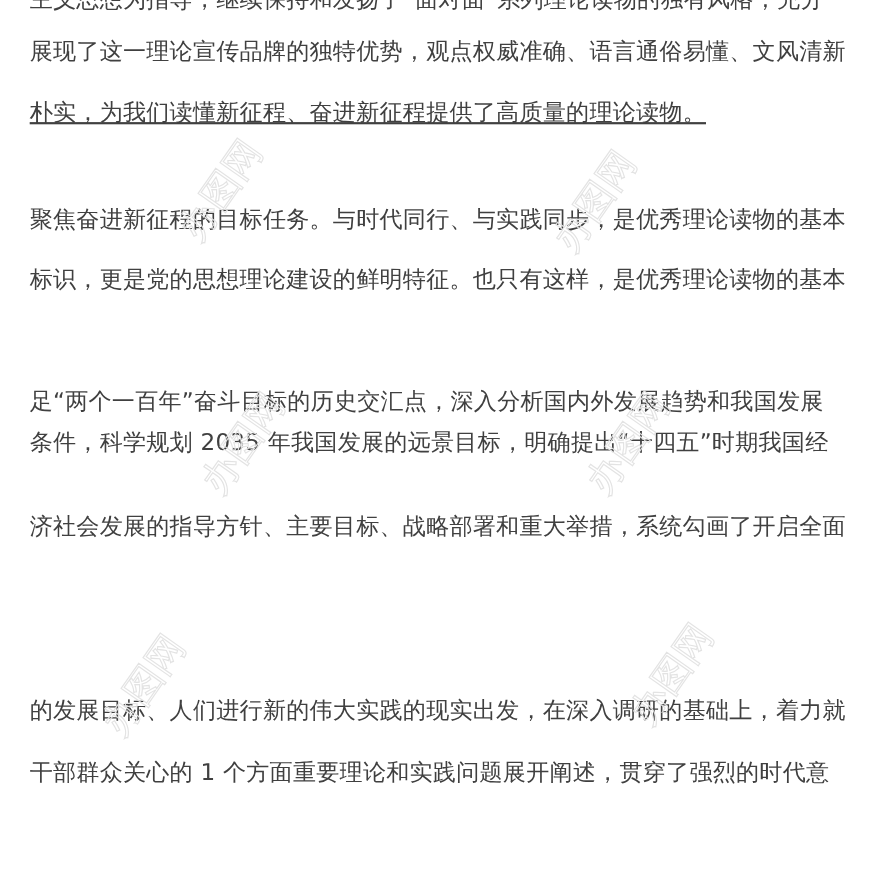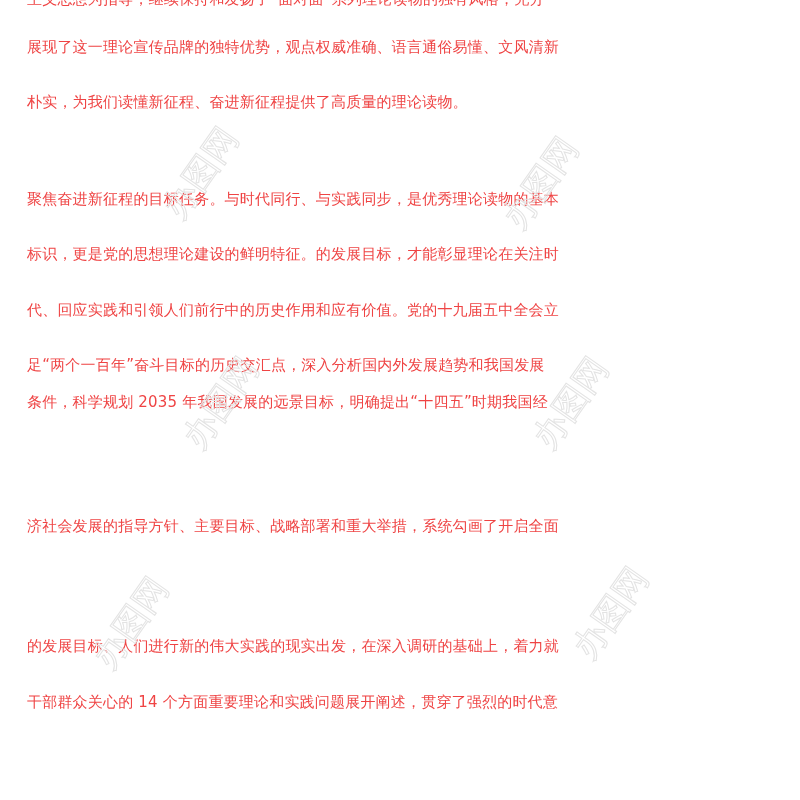--- a/index.html
+++ b/index.html
@@ -20,23 +20,23 @@
     top: 0;
     width: 800px;
     height: 800px;
     background: #ffffff;
   }
   .line {
     position: absolute;
     left: 27px;
     width: 748px;
     height: 30px;
-    font-size: 15px;
+    font-size: 21px;
     line-height: 30px;
-    color: #ef4444;
+    color: #404040;
     white-space: nowrap;
     letter-spacing: 0.2px;
     overflow: visible;
   }
   .watermark-layer {
     position: absolute;
     left: 0;
     top: 0;
     width: 800px;
     height: 800px;
@@ -52,30 +52,29 @@
     font-family: "DejaVu Sans", sans-serif;
   }
 </style>
 </head>
 <body>
 
 <div class="page">
 
   <div class="line" style="top:-16px;">主义思想为指导，继续保持和发扬了“面对面”系列理论读物的独有风格，充分</div>
   <div class="line" style="top:32px;">展现了这一理论宣传品牌的独特优势，观点权威准确、语言通俗易懂、文风清新</div>
-  <div class="line" style="top:87px;">朴实，为我们读懂新征程、奋进新征程提供了高质量的理论读物。</div>
+  <div class="line" style="top:87px;text-decoration:underline;">朴实，为我们读懂新征程、奋进新征程提供了高质量的理论读物。</div>
 
   <div class="line" style="top:184px;">聚焦奋进新征程的目标任务。与时代同行、与实践同步，是优秀理论读物的基本</div>
-  <div class="line" style="top:239px;">标识，更是党的思想理论建设的鲜明特征。的发展目标，才能彰显理论在关注时</div>
-  <div class="line" style="top:295px;">代、回应实践和引领人们前行中的历史作用和应有价值。党的十九届五中全会立</div>
+  <div class="line" style="top:239px;">标识，更是党的思想理论建设的鲜明特征。也只有这样，是优秀理论读物的基本</div>
   <div class="line" style="top:350px;">足“两个一百年”奋斗目标的历史交汇点，深入分析国内外发展趋势和我国发展</div>
   <div class="line" style="top:387px;">条件，科学规划 2035 年我国发展的远景目标，明确提出“十四五”时期我国经</div>
-  <div class="line" style="top:463px;margin-top:48px;">济社会发展的指导方针、主要目标、战略部署和重大举措，系统勾画了开启全面</div>
+  <div class="line" style="top:463px;">济社会发展的指导方针、主要目标、战略部署和重大举措，系统勾画了开启全面</div>
   <div class="line" style="top:631px;">的发展目标、人们进行新的伟大实践的现实出发，在深入调研的基础上，着力就</div>
-  <div class="line" style="top:687px;">干部群众关心的 14 个方面重要理论和实践问题展开阐述，贯穿了强烈的时代意</div>
+  <div class="line" style="top:687px;">干部群众关心的 1 个方面重要理论和实践问题展开阐述，贯穿了强烈的时代意</div>
 
   <div class="watermark-layer">
     <div class="wm" style="left:150px; top:150px;">办图网</div>
     <div class="wm" style="left:490px; top:160px;">办图网</div>
     <div class="wm" style="left:170px; top:380px;">办图网</div>
     <div class="wm" style="left:520px; top:380px;">办图网</div>
     <div class="wm" style="left:80px; top:600px;">办图网</div>
     <div class="wm" style="left:560px; top:590px;">办图网</div>
   </div>
 

